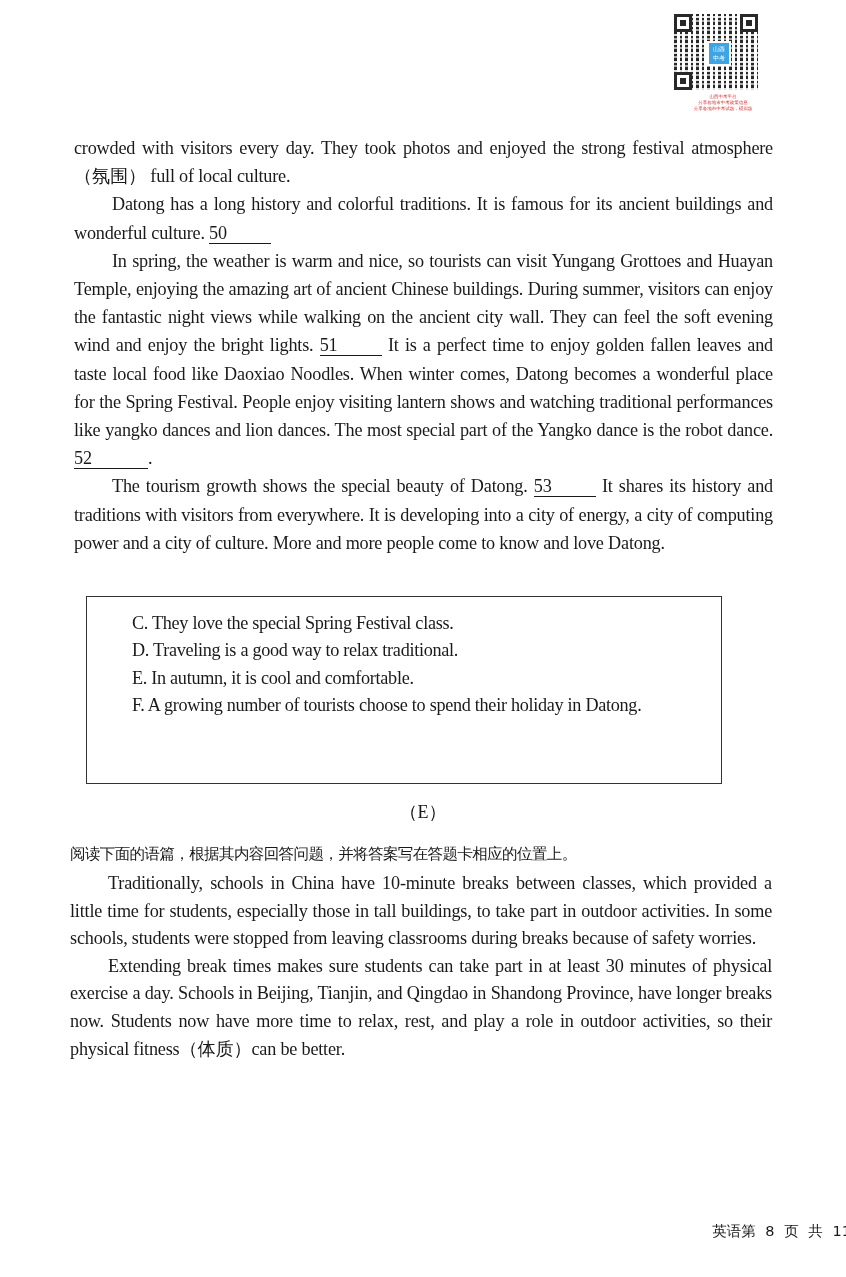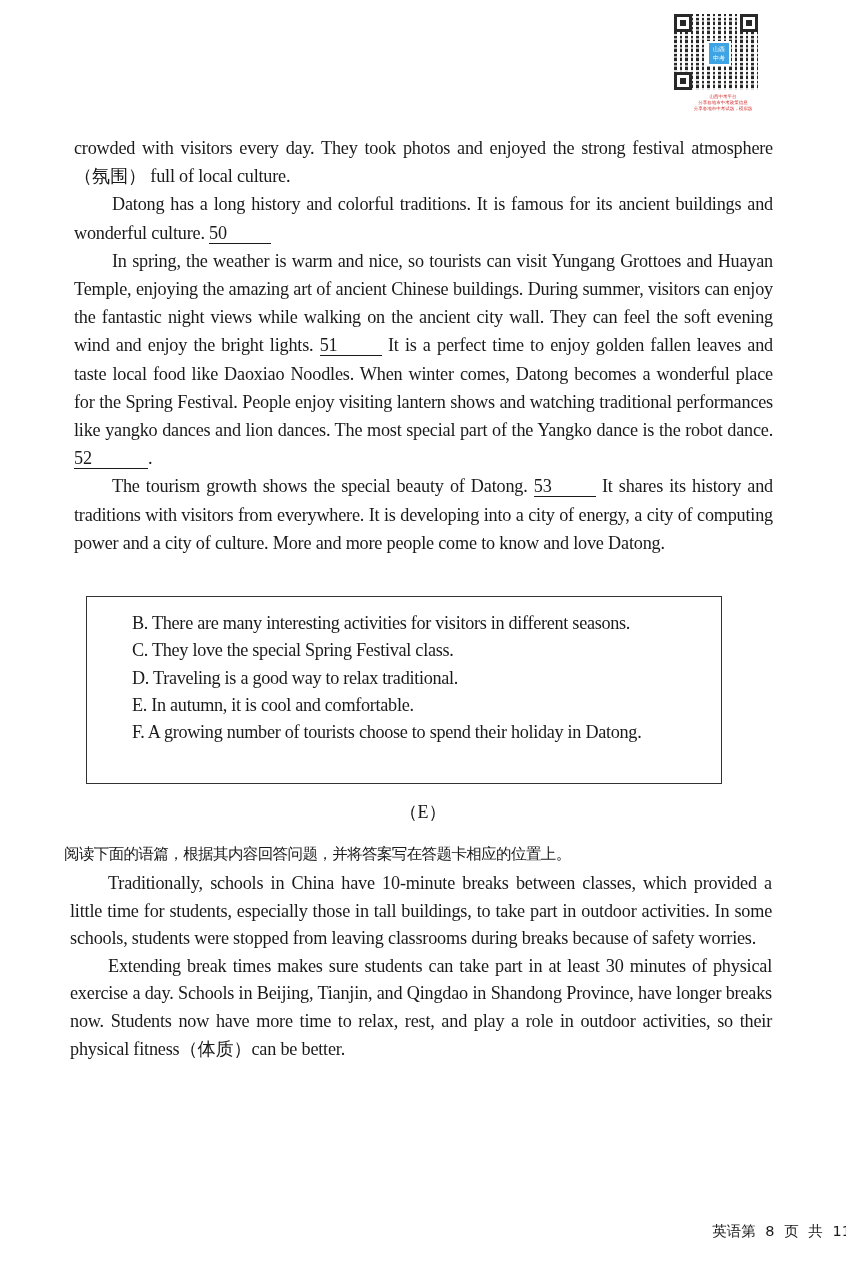--- a/index.html
+++ b/index.html
@@ -49,21 +49,21 @@
   .blank-53 { width: 62px; }
 
   .options-box {
     position: absolute; left: 86px; top: 596px; width: 636px; height: 188px;
     border: 1.5px solid #333; box-sizing: border-box;
   }
   .options-box ul { list-style: none; margin: 0; padding: 13px 0 0 45px; }
   .options-box li { font-size: 18.2px; line-height: 27.3px; letter-spacing: -0.3px; }
 
   .section-label { position: absolute; left: 0; width: 846px; top: 800px; text-align: center; font-size: 18px; }
-  .instruction { position: absolute; left: 64px; top: 844px; font-family: "DejaVu Sans", sans-serif; font-size: 15.5px; letter-spacing: -0.6px; }
+  .instruction { position: absolute; left: 70px; top: 844px; font-family: "DejaVu Sans", sans-serif; font-size: 15.5px; letter-spacing: -0.6px; }
   .page2 { position: absolute; left: 58px; top: 870px; width: 714px; }
   .page2 p { line-height: 27.6px; }
   .footer { position: absolute; left: 0; width: 846px; top: 1222px; text-align: right; font-family: "DejaVu Sans", sans-serif; font-size: 14.5px; word-spacing: 5px; margin-left: 29px; }
 </style>
 </head>
 <body>
 
 <div class="qr-block">
   <div class="qr">
     <div class="qr-noise"></div>
@@ -98,21 +98,20 @@
   </p>
   <p class="indent para-end">
     <span>The tourism growth shows the special beauty of Datong.</span>
     <span class="blank blank-53">53</span>
     <span>It shares its history and traditions with visitors from everywhere. It is developing into a city of energy, a city of computing power and a city of culture. More and more people come to know and love Datong.</span>
   </p>
 </div>
 
 <div class="options-box">
   <ul>
-    <li>B. There are many interesting activities for visitors in different seasons.</li>
     <li>C. They love the special Spring Festival class.</li>
     <li>D. Traveling is a good way to relax traditional.</li>
     <li>E. In autumn, it is cool and comfortable.</li>
     <li>F. A growing number of tourists choose to spend their holiday in Datong.</li>
   </ul>
 </div>
 
 <div class="section-label">（E）</div>
 <div class="instruction">阅读下面的语篇，根据其内容回答问题，并将答案写在答题卡相应的位置上。</div>
 

